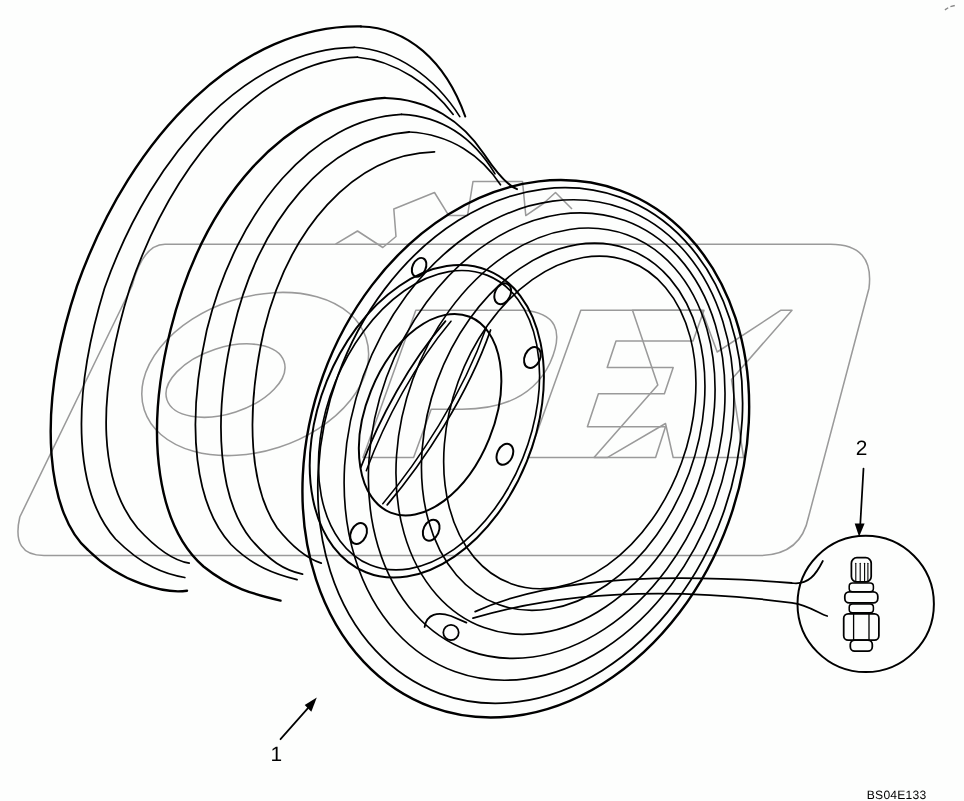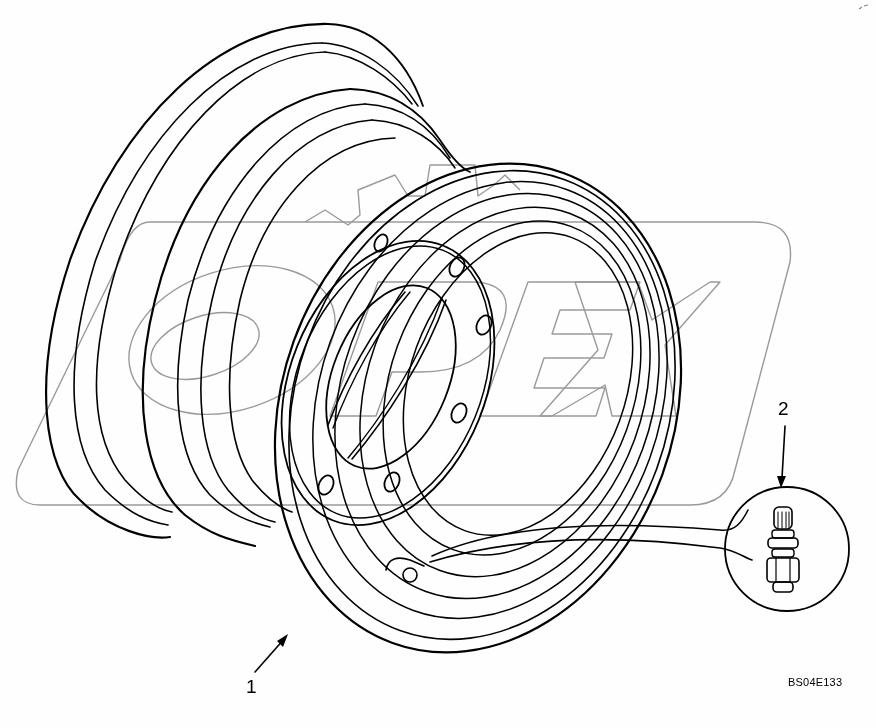--- a/index.html
+++ b/index.html
@@ -116,16 +116,16 @@
     <path d="M288 634 L277 641 L283 647 Z" fill="#000"></path>
   </g>
   <g>
     <line class="ink" stroke-width="1.6" x1="785" y1="426" x2="782" y2="478"></line>
     <path d="M781 488 L777 476 L786 476 Z" fill="#000"></path>
   </g>
 </svg>
 
 <div class="callout-label" style="left:246px; top:677px;">1</div>
 <div class="callout-label" style="left:778px; top:399px;">2</div>
-<div class="ref-code" style="left:788px; top:676px;">BS04E133</div>
+<div class="ref-code" style="left:788px; top:717px;">BS04E133</div>
 <svg class="corner-mark" viewBox="0 0 12 6">
   <path d="M1 5 L4 3 M6 2 L10 1" stroke="#888" stroke-width="1.2" fill="none"></path>
 </svg>
 
 </body></html>

